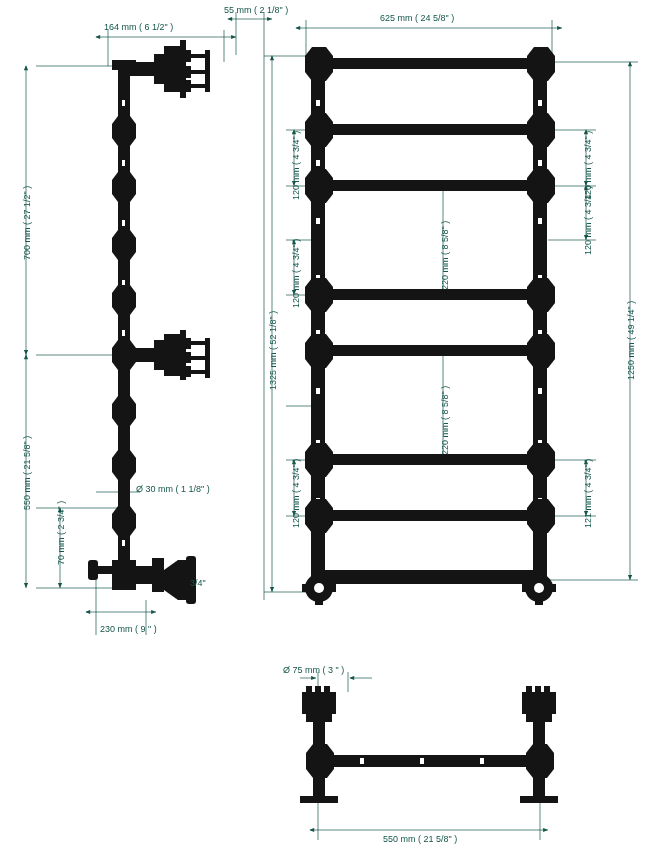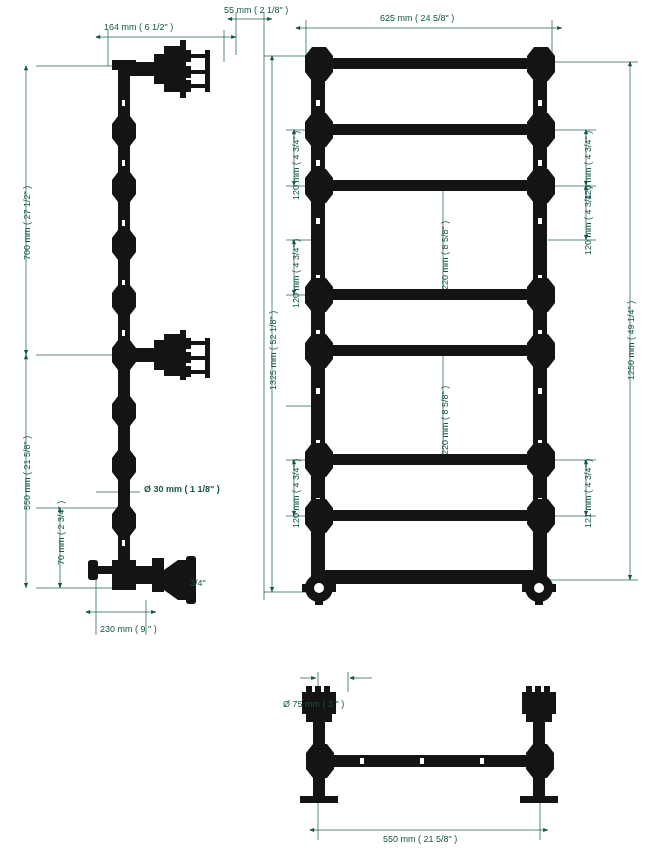--- a/index.html
+++ b/index.html
@@ -289,34 +289,34 @@
       </g>
     </g>
   </svg>
 
   <div class="dimtext" style="left:104px;top:22px;">164 mm ( 6 1/2" )</div>
   <div class="dimtext" style="left:224px;top:5px;">55 mm ( 2 1/8" )</div>
   <div class="dimtext vtext" style="left:22px;top:260px;transform:rotate(-90deg);">700 mm ( 27 1/2" )</div>
   <div class="dimtext vtext" style="left:22px;top:510px;transform:rotate(-90deg);">550 mm ( 21 5/8" )</div>
   <div class="dimtext vtext" style="left:56px;top:565px;transform:rotate(-90deg);">70 mm ( 2 3/4" )</div>
   <div class="dimtext" style="left:100px;top:624px;">230 mm ( 9 " )</div>
-  <div class="dimtext" style="left:144px;top:484px;font-weight:bold;">Ø 30 mm ( 1 1/8" )</div>
+  <div class="dimtext" style="left:136px;top:484px;">Ø 30 mm ( 1 1/8" )</div>
   <div class="dimtext" style="left:190px;top:578px;">3/4"</div>
 
   <div class="dimtext" style="left:380px;top:13px;">625 mm ( 24 5/8" )</div>
   <div class="dimtext vtext" style="left:268px;top:390px;transform:rotate(-90deg);">1325 mm ( 52 1/8" )</div>
   <div class="dimtext vtext" style="left:626px;top:380px;transform:rotate(-90deg);">1250 mm ( 49 1/4" )</div>
 
   <div class="dimtext vtext" style="left:291px;top:200px;transform:rotate(-90deg);">120 mm ( 4 3/4" )</div>
   <div class="dimtext vtext" style="left:291px;top:308px;transform:rotate(-90deg);">120 mm ( 4 3/4" )</div>
   <div class="dimtext vtext" style="left:291px;top:528px;transform:rotate(-90deg);">120 mm ( 4 3/4" )</div>
 
   <div class="dimtext vtext" style="left:440px;top:290px;transform:rotate(-90deg);">220 mm ( 8 5/8" )</div>
   <div class="dimtext vtext" style="left:440px;top:455px;transform:rotate(-90deg);">220 mm ( 8 5/8" )</div>
 
   <div class="dimtext vtext" style="left:583px;top:200px;transform:rotate(-90deg);">120 mm ( 4 3/4" )</div>
   <div class="dimtext vtext" style="left:583px;top:255px;transform:rotate(-90deg);">120 mm ( 4 3/4" )</div>
   <div class="dimtext vtext" style="left:583px;top:528px;transform:rotate(-90deg);">121 mm ( 4 3/4" )</div>
 
-  <div class="dimtext" style="left:283px;top:699px;">Ø 75 mm ( 3 " )</div>
+  <div class="dimtext" style="left:283px;top:665px;">Ø 75 mm ( 3 " )</div>
   <div class="dimtext" style="left:383px;top:834px;">550 mm ( 21 5/8" )</div>
 
 </div>
 
 </body></html>

